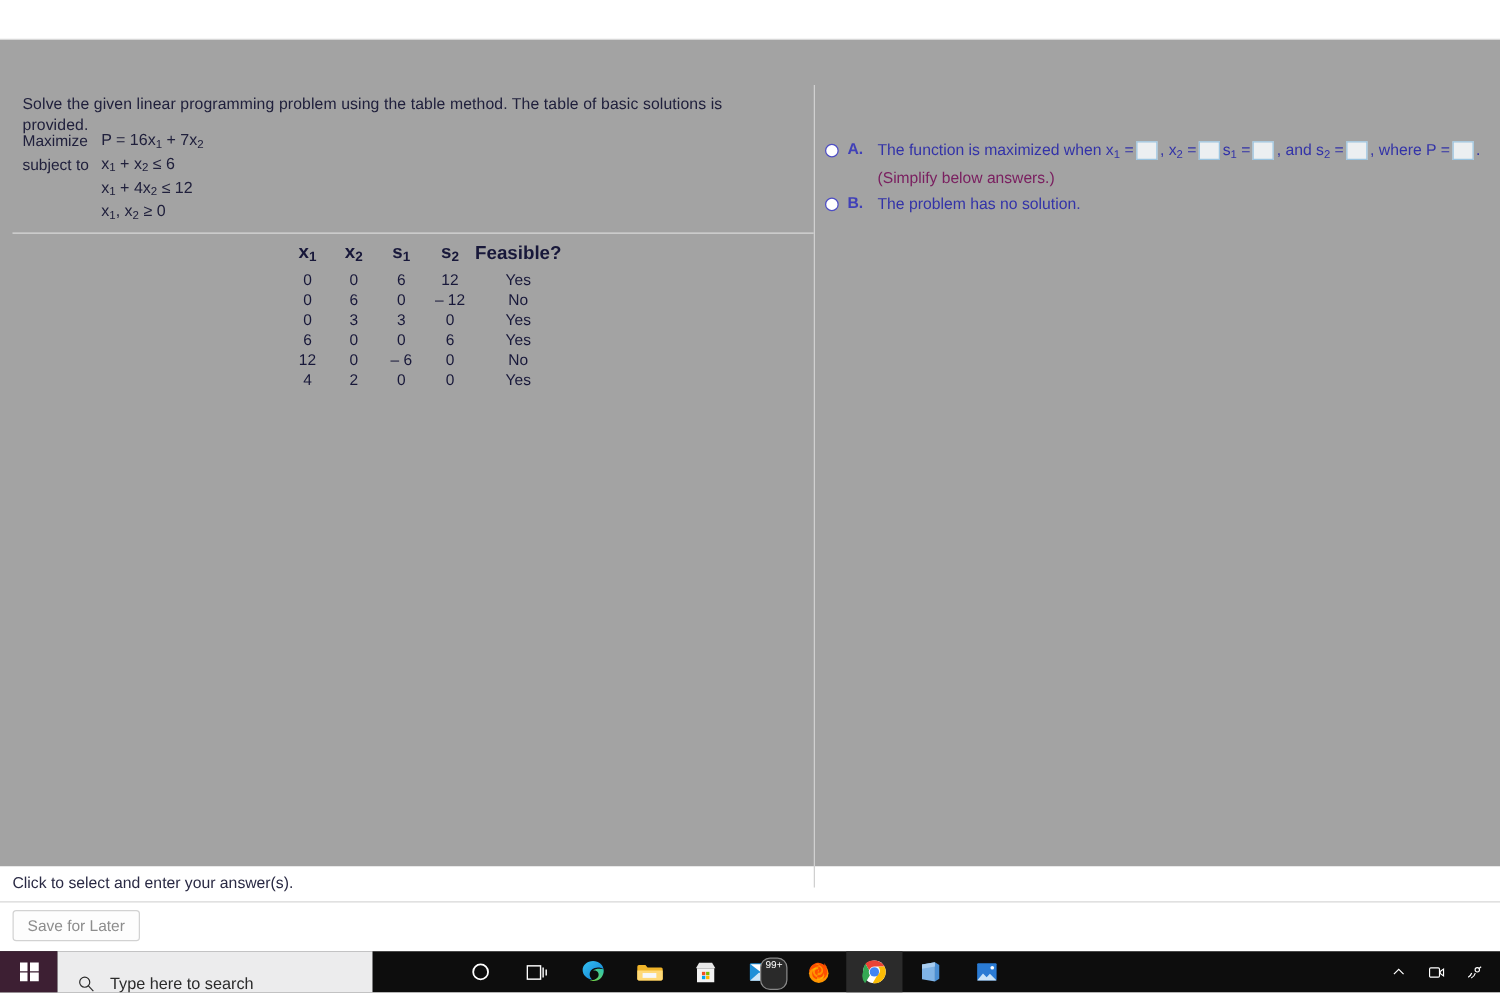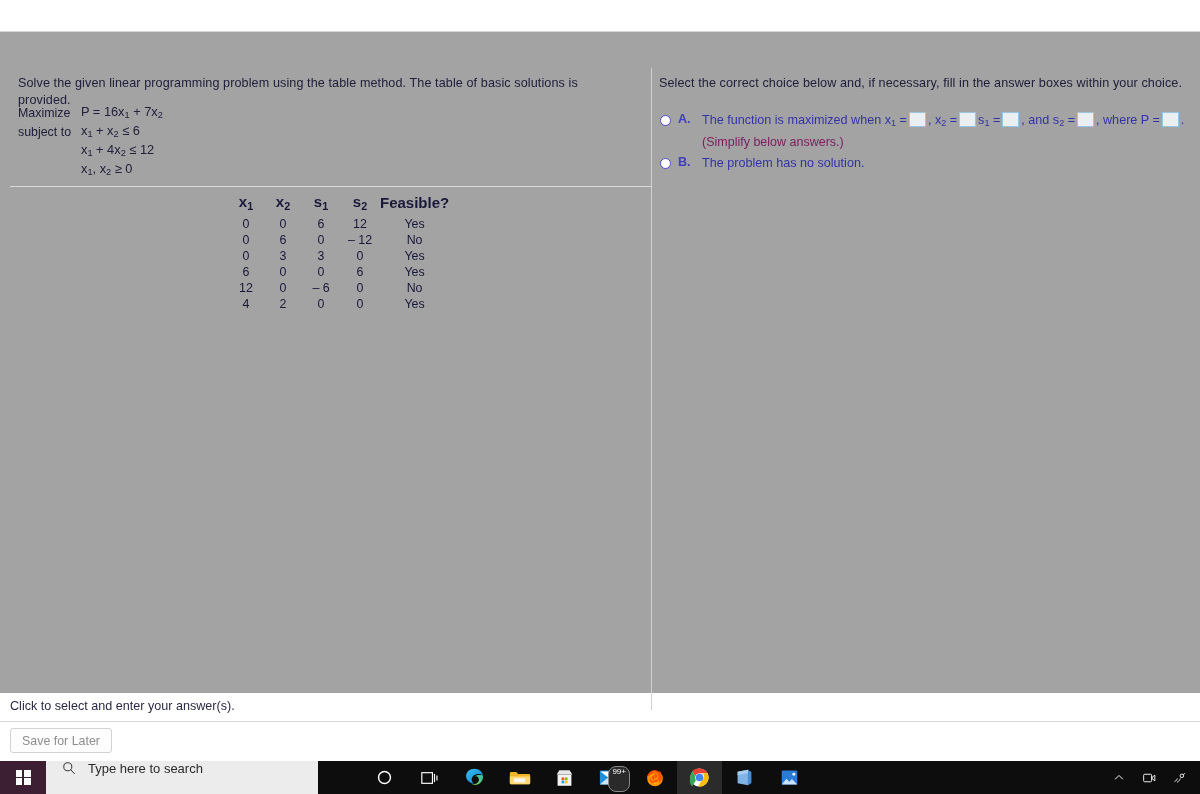--- a/index.html
+++ b/index.html
@@ -166,21 +166,21 @@
   .choice-body {
     margin-left: 6px;
     color: #3333a8;
     font-size: 12.6px;
     line-height: 1.4;
   }
   .choice-body sub { font-size: 0.72em; vertical-align: -0.24em; }
 
   .ansline {
     display: flex;
-    align-items: flex-start;
+    align-items: center;
     flex-wrap: nowrap;
     white-space: nowrap;
   }
 
   .ansbox {
     display: inline-block;
     width: 17px;
     height: 15px;
     border: 1.5px solid #9bc4e0;
     background: #eceff1;
@@ -247,24 +247,24 @@
     display: grid;
     grid-template-columns: 1fr 1fr;
     grid-template-rows: 1fr 1fr;
     gap: 1.6px;
   }
   .win-logo span { background: #ffffff; display: block; }
 
   .search-box {
     position: absolute;
     left: 46px; top: 0;
-    width: 272px; height: 33px;
+    width: 252px; height: 33px;
     background: #ececed;
     display: flex;
-    align-items: flex-start;
+    align-items: flex-end;
     cursor: text;
   }
   .search-icon {
     margin-left: 16px;
     width: 14px; height: 14px;
     flex: 0 0 14px;
   }
   .search-text {
     margin-left: 12px;
     font-size: 13px;
@@ -406,21 +406,20 @@
             </tr>
           </tbody>
       </table>
 
     </div>
 
     <div class="v-divider"></div>
 
     <div class="right-panel">
 
-      <div class="choice-prompt">Select the correct choice below and, if necessary, fill in the answer boxes within your choice.</div>
 
       <div class="choice choice-a">
         <div class="radio"></div>
         <div class="choice-letter">A.</div>
         <div class="choice-body">
           <div class="ansline">
             <span>The function is maximized when x<sub>1</sub> =</span>
             <span class="ansbox"></span>
             <span>, x<sub>2</sub> =</span>
             <span class="ansbox"></span>

